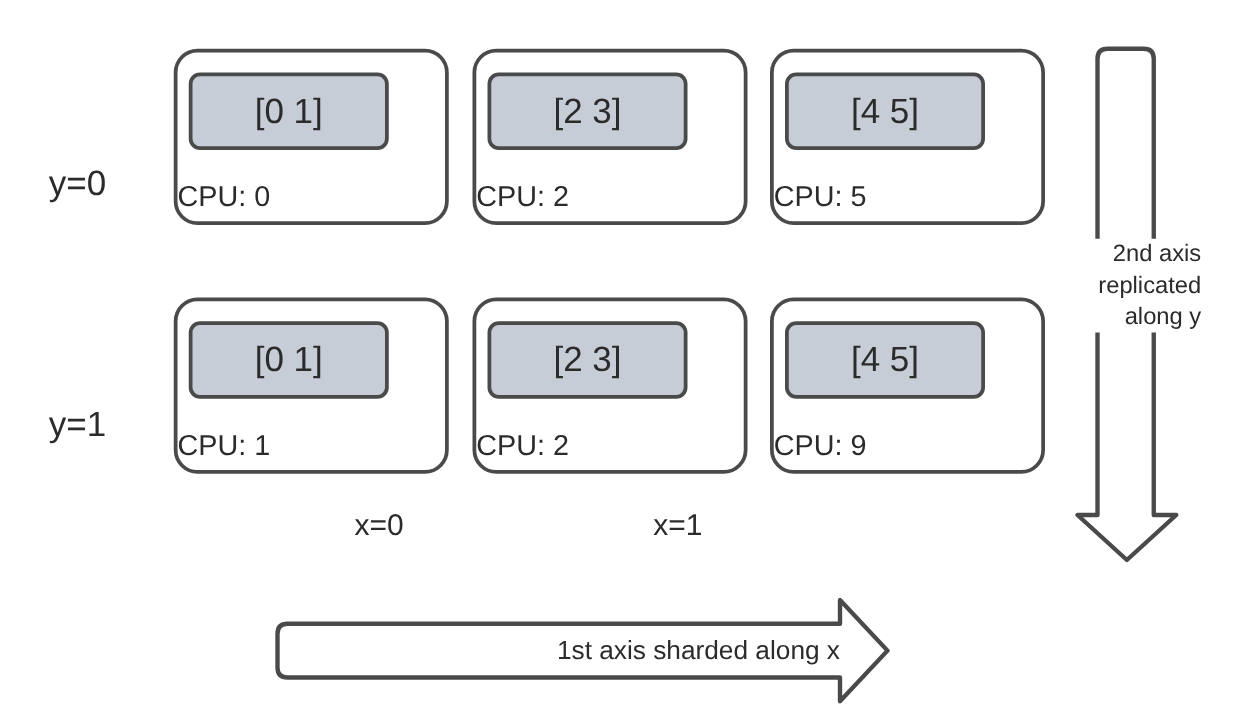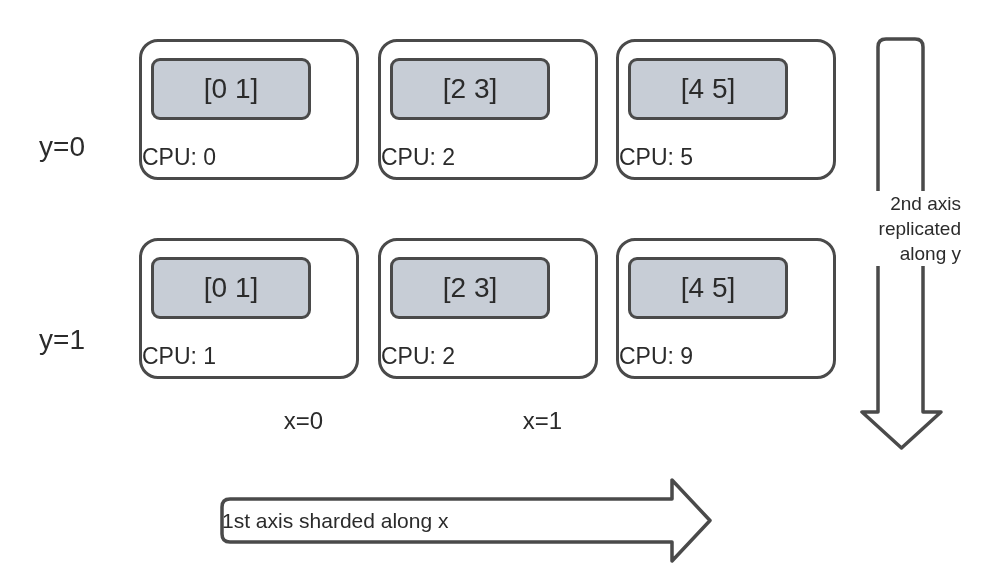--- a/index.html
+++ b/index.html
@@ -76,21 +76,21 @@
     font-size: 19px;
     line-height: 25px;
     background: #ffffff;
     white-space: pre-line;
   }
   .x-caption {
     position: absolute;
     left: 222px;
     top: 508px;
     width: 450px;
-    text-align: left;
+    text-align: right;
     font-size: 21px;
     line-height: 25px;
   }
 </style>
 </head>
 <body>
 
 <div class="canvas">
 
   <svg class="arrows-layer" viewBox="0 0 994 578" xmlns="http://www.w3.org/2000/svg">

